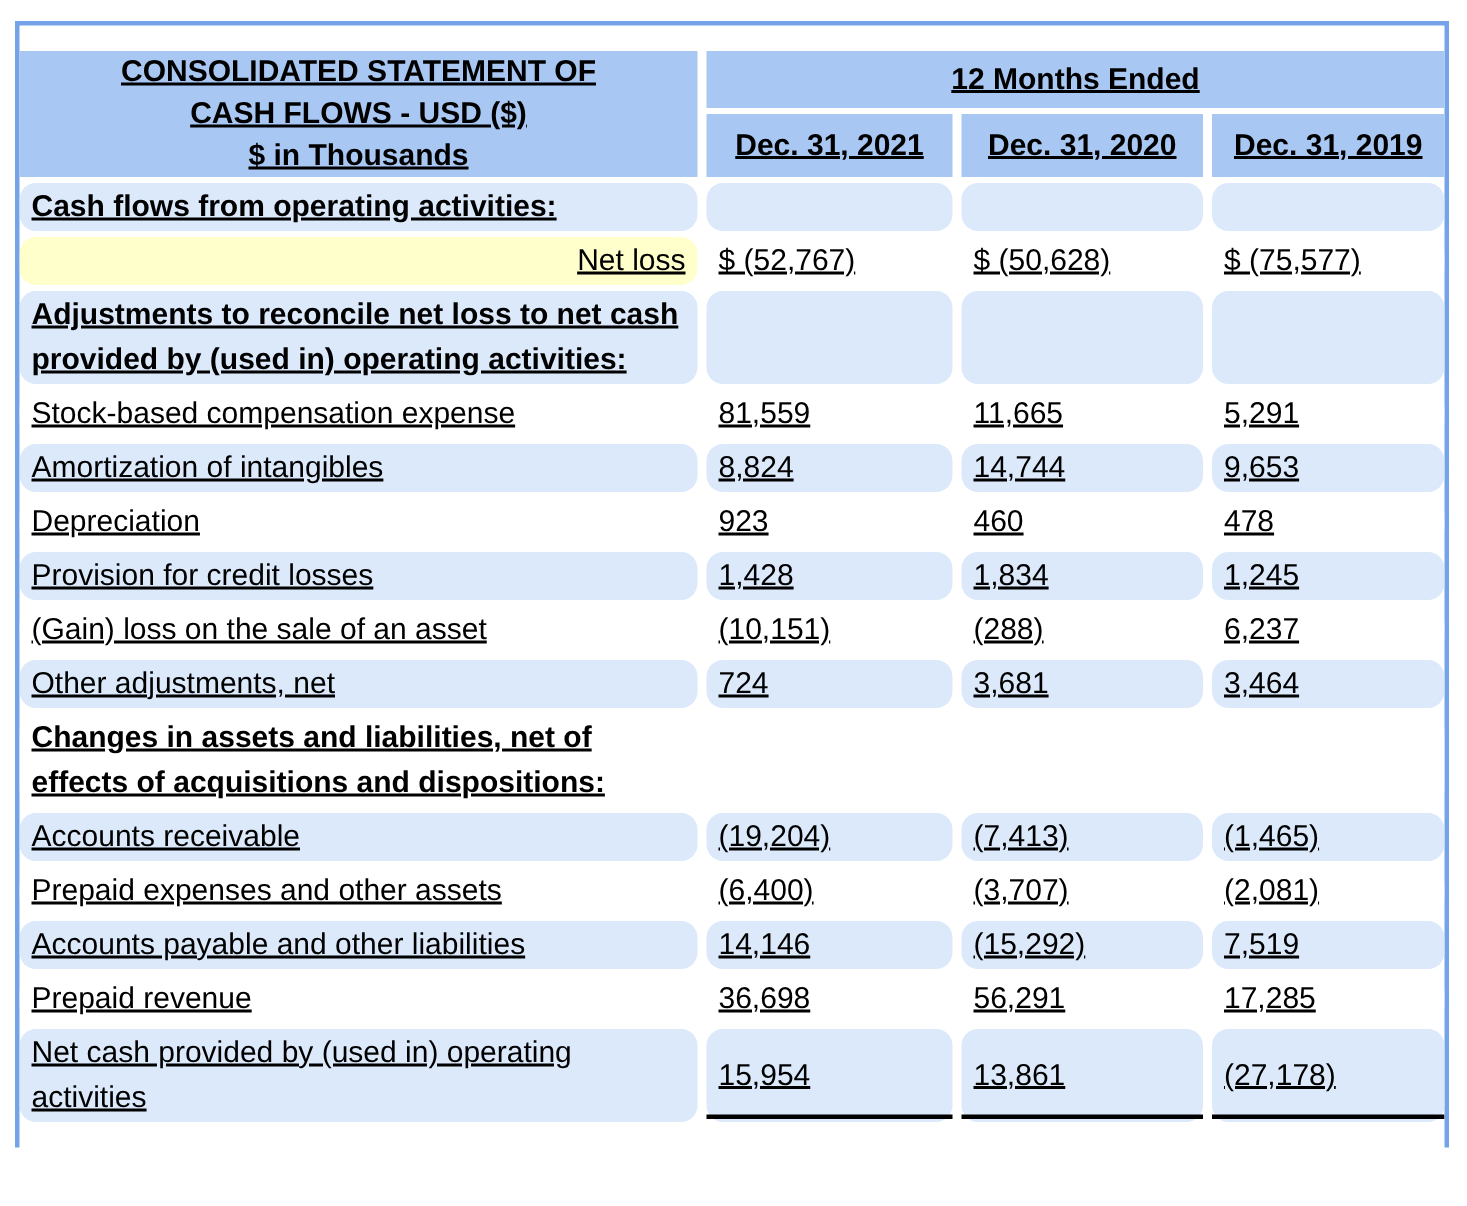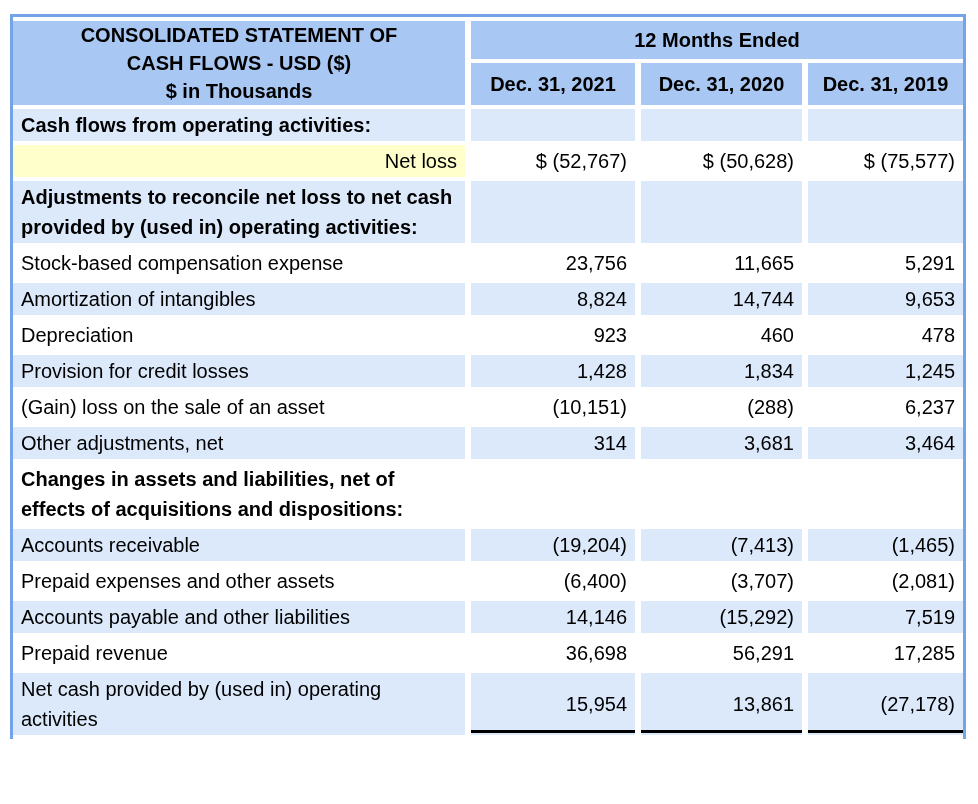--- a/index.html
+++ b/index.html
@@ -19,22 +19,23 @@
     width: 950px;
     border: 3px solid #74a3e8;
     border-bottom: none;
     overflow: hidden;
     background: #ffffff;
   }
   table.statement {
     border-collapse: separate;
     border-spacing: 6px 4px;
     table-layout: fixed;
-    margin: 0 -6px;
+    margin: 13px -6px;
     width: 962px;
+    text-decoration: underline;
   }
   td, th {
     font-size: 20px;
     line-height: 30px;
     vertical-align: middle;
     overflow: visible;
   }
   th {
     background: #a9c7f3;
     font-weight: bold;
@@ -49,36 +50,37 @@
     padding: 4px 0;
   }
   th.datecol {
     padding: 6px 4px;
     white-space: nowrap;
   }
   td {
     padding: 1px 8px;
     position: relative;
     background: #ffffff;
+    border-radius: 11px;
   }
   tbody tr:nth-child(odd) td {
     background-color: #dbe9fb;
   }
   td.label {
     text-align: left;
   }
   td.label.section {
     font-weight: bold;
   }
   td.label.highlight {
     background-color: #ffffcc !important;
     text-align: right;
   }
   td.value {
-    text-align: right;
+    text-align: left;
     white-space: nowrap;
   }
   td.value.underlined::after {
     content: "";
     position: absolute;
     left: 0;
     right: 0;
     bottom: 2px;
     height: 3px;
     background: #000000;
@@ -124,21 +126,21 @@
         <td class="value">$ (75,577)</td>
       </tr>
       <tr>
         <td class="label section">Adjustments to reconcile net loss to net cash provided by (used in) operating activities:</td>
         <td class="value"></td>
         <td class="value"></td>
         <td class="value"></td>
       </tr>
       <tr>
         <td class="label">Stock-based compensation expense</td>
-        <td class="value">23,756</td>
+        <td class="value">81,559</td>
         <td class="value">11,665</td>
         <td class="value">5,291</td>
       </tr>
       <tr>
         <td class="label">Amortization of intangibles</td>
         <td class="value">8,824</td>
         <td class="value">14,744</td>
         <td class="value">9,653</td>
       </tr>
       <tr>
@@ -154,21 +156,21 @@
         <td class="value">1,245</td>
       </tr>
       <tr>
         <td class="label">(Gain) loss on the sale of an asset</td>
         <td class="value">(10,151)</td>
         <td class="value">(288)</td>
         <td class="value">6,237</td>
       </tr>
       <tr>
         <td class="label">Other adjustments, net</td>
-        <td class="value">314</td>
+        <td class="value">724</td>
         <td class="value">3,681</td>
         <td class="value">3,464</td>
       </tr>
       <tr>
         <td class="label section">Changes in assets and liabilities, net of effects of acquisitions and dispositions:</td>
         <td class="value"></td>
         <td class="value"></td>
         <td class="value"></td>
       </tr>
       <tr>

